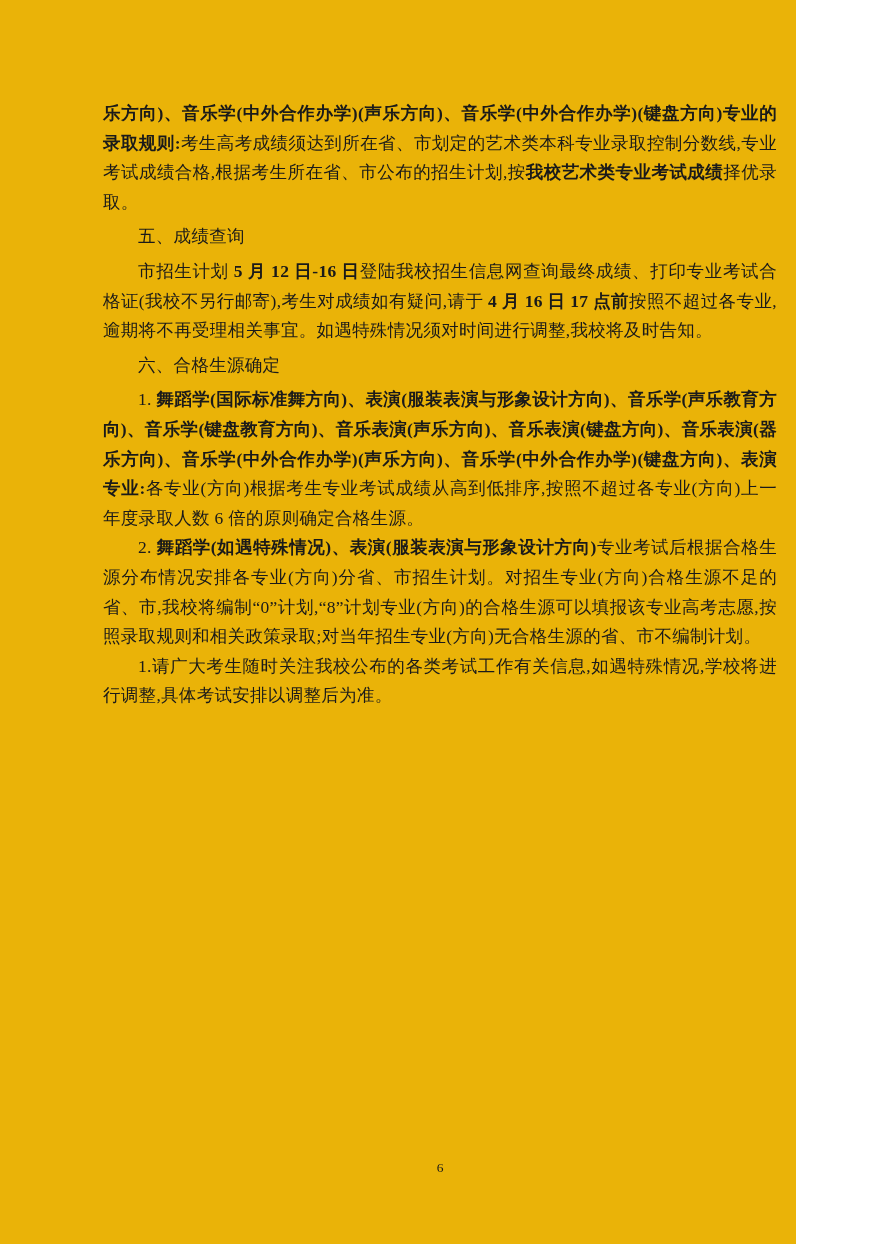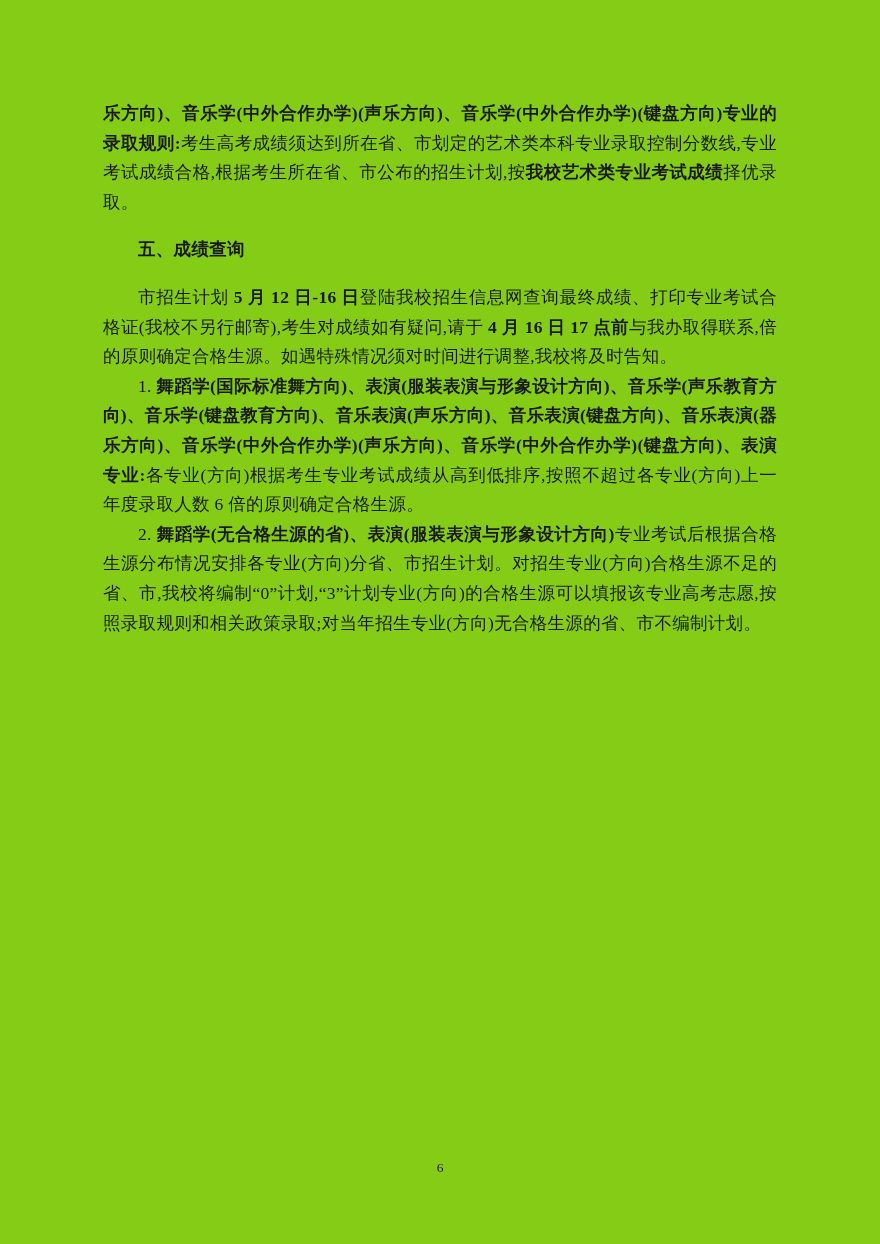--- a/index.html
+++ b/index.html
@@ -2,23 +2,23 @@
 <html><head>
 <meta charset="utf-8">
 <style>
   html, body {
     margin: 0;
     padding: 0;
     background: #ffffff;
   }
   .page {
     position: relative;
-    width: 880px;
+    width: 796px;
     height: 1244px;
-    background: #84cc16;
+    background: #eab308;
     font-family: "Liberation Serif", "DejaVu Serif", serif;
     color: #1a1a1a;
     overflow: hidden;
   }
   .content {
     position: absolute;
     left: 103px;
     top: 99px;
     width: 674px;
     font-size: 17.5px;
@@ -28,23 +28,23 @@
     letter-spacing: 0.3px;
   }
   .para {
     margin: 0;
     text-indent: 2em;
   }
   .para.no-indent {
     text-indent: 0;
   }
   .heading {
-    margin: 18px 0;
+    margin: 5px 0;
     text-indent: 2em;
-    font-weight: bold;
+    font-weight: normal;
   }
   .b {
     font-weight: bold;
   }
   .footer {
     position: absolute;
     left: 0;
     width: 880px;
     top: 1160px;
     text-align: center;
@@ -58,28 +58,30 @@
 <div class="page">
   <div class="content">
 
     <p class="para no-indent"><span class="b">乐方向)、音乐学(中外合作办学)(声乐方向)、音乐学(中外合作办学)(键盘方向)专业的录取规则:</span><span>考生高考成绩须达到所在省、市划定的艺术类本科专业录取控制分数线,专业考试成绩合格,根据考生所在省、市公布的招生计划,按</span><span class="b">我校艺术类专业考试成绩</span><span>择优录取。</span></p>
 
 
 
 
     <p class="heading"><span>五、成绩查询</span></p>
 
-    <p class="para"><span>市招生计划 </span><span class="b">5 月 12 日-16 日</span><span>登陆我校招生信息网查询最终成绩、打印专业考试合格证(我校不另行邮寄),考生对成绩如有疑问,请于 </span><span class="b">4 月 16 日 17 点前</span><span>与我办取得联系,倍的原则确定合格生源。如遇特殊情况须对时间进行调整,我校将及时告知。</span></p>
+    <p class="para"><span>市招生计划 </span><span class="b">5 月 12 日-16 日</span><span>登陆我校招生信息网查询最终成绩、打印专业考试合格证(我校不另行邮寄),考生对成绩如有疑问,请于 </span><span class="b">4 月 16 日 17 点前</span><span>按照不超过各专业,逾期将不再受理相关事宜。如遇特殊情况须对时间进行调整,我校将及时告知。</span></p>
 
+    <p class="heading"><span>六、合格生源确定</span></p>
 
     <p class="para"><span>1. </span><span class="b">舞蹈学(国际标准舞方向)、表演(服装表演与形象设计方向)、音乐学(声乐教育方向)、音乐学(键盘教育方向)、音乐表演(声乐方向)、音乐表演(键盘方向)、音乐表演(器乐方向)、音乐学(中外合作办学)(声乐方向)、音乐学(中外合作办学)(键盘方向)、表演专业:</span><span>各专业(方向)根据考生专业考试成绩从高到低排序,按照不超过各专业(方向)上一年度录取人数 6 倍的原则确定合格生源。</span></p>
 
-    <p class="para"><span>2. </span><span class="b">舞蹈学(无合格生源的省)、表演(服装表演与形象设计方向)</span><span>专业考试后根据合格生源分布情况安排各专业(方向)分省、市招生计划。对招生专业(方向)合格生源不足的省、市,我校将编制“0”计划,“3”计划专业(方向)的合格生源可以填报该专业高考志愿,按照录取规则和相关政策录取;对当年招生专业(方向)无合格生源的省、市不编制计划。</span></p>
+    <p class="para"><span>2. </span><span class="b">舞蹈学(如遇特殊情况)、表演(服装表演与形象设计方向)</span><span>专业考试后根据合格生源分布情况安排各专业(方向)分省、市招生计划。对招生专业(方向)合格生源不足的省、市,我校将编制“0”计划,“8”计划专业(方向)的合格生源可以填报该专业高考志愿,按照录取规则和相关政策录取;对当年招生专业(方向)无合格生源的省、市不编制计划。</span></p>
 
 
+    <p class="para"><span>1.请广大考生随时关注我校公布的各类考试工作有关信息,如遇特殊情况,学校将进行调整,具体考试安排以调整后为准。</span></p>
 
 
   </div>
 
   <div class="footer">
     <span>6</span>
   </div>
 </div>
 
 </body></html>

